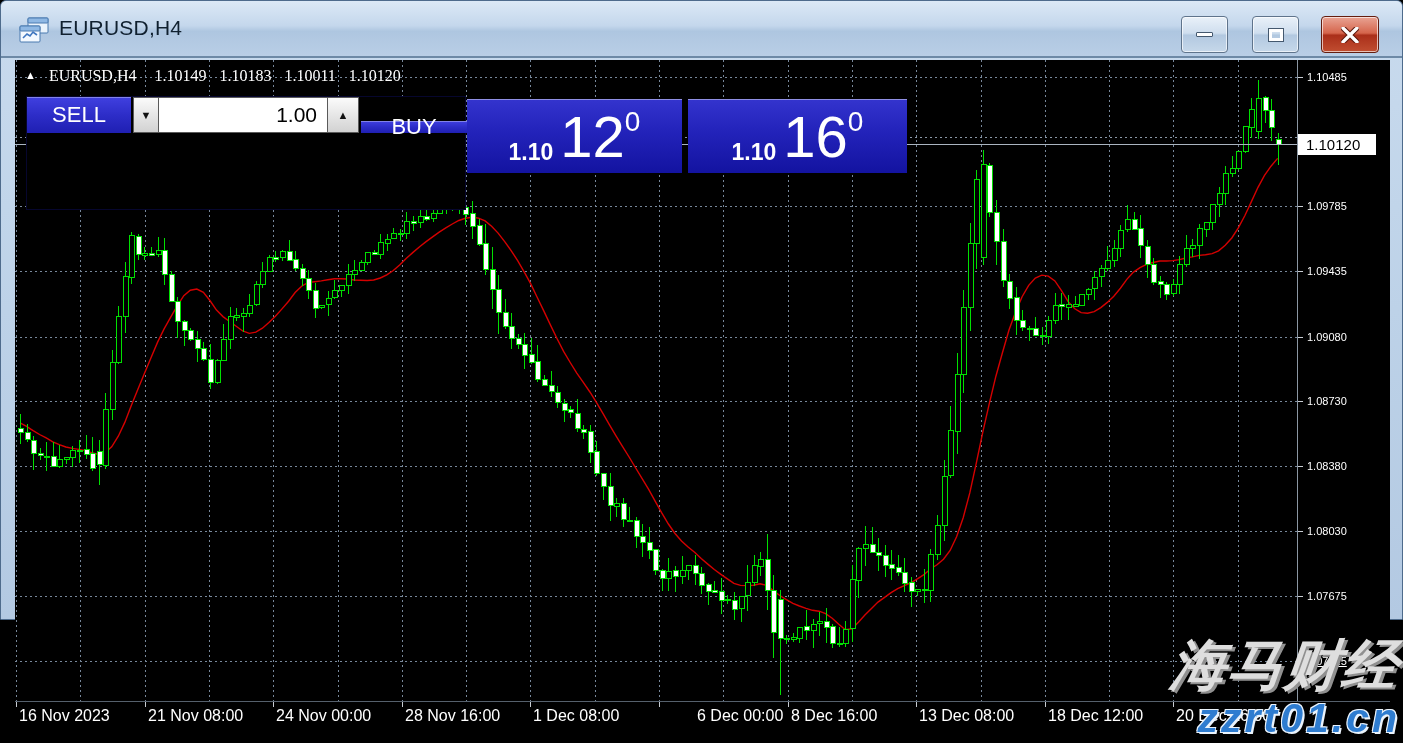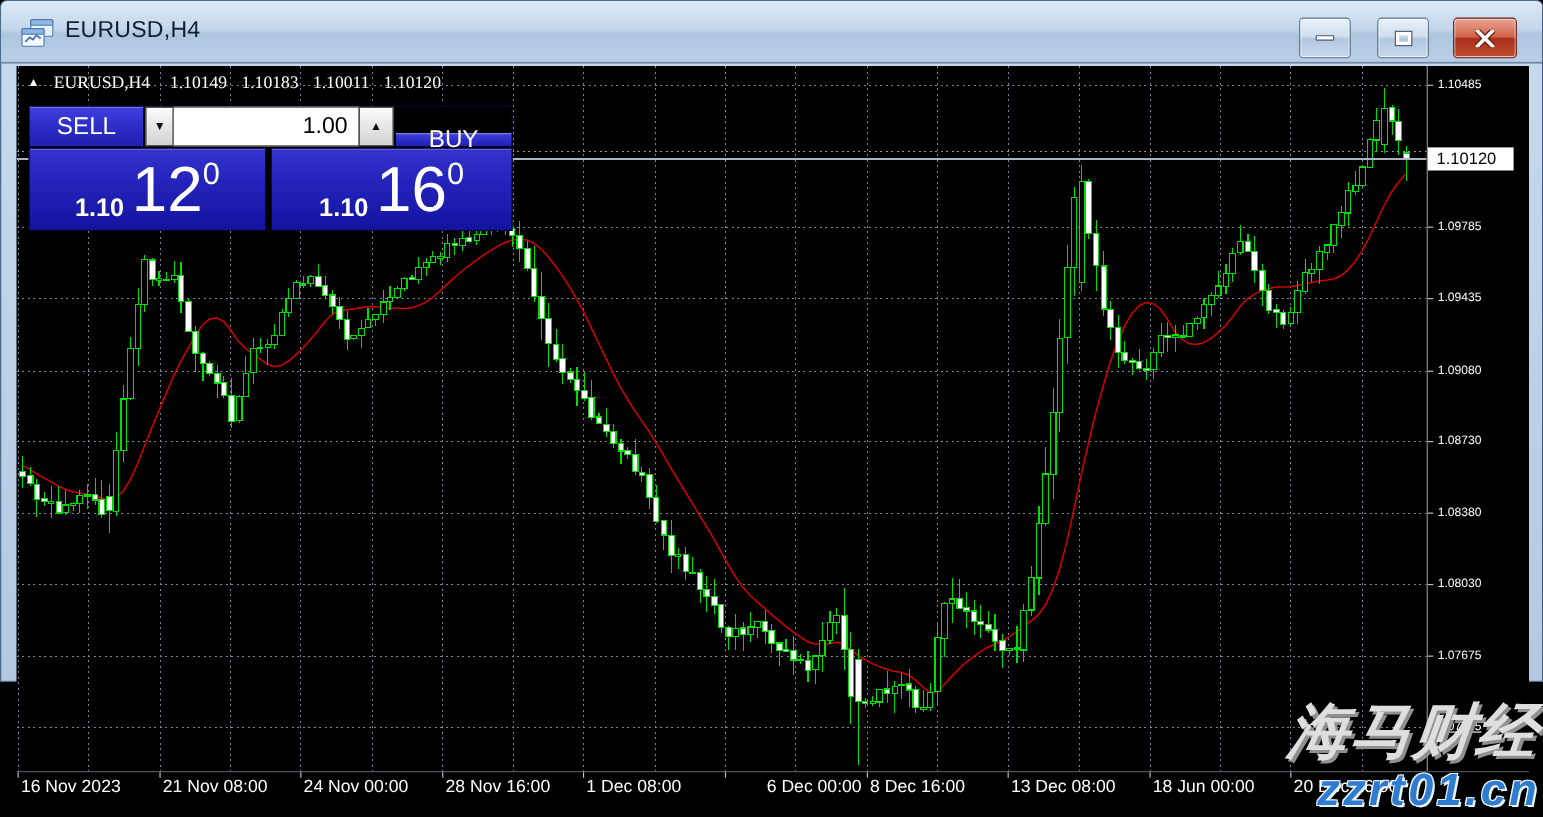--- a/index.html
+++ b/index.html
@@ -46,21 +46,21 @@
     font-size:15px; line-height:21px; padding-left:8px; }
 
   
   .time-axis { position:absolute; left:0; top:641px; width:1375px; height:30px; background:#000;
     border-top:1px solid #55606c; z-index:3; }
   .ta-label { position:absolute; top:5px; color:#fff; font-size:16px; white-space:nowrap; }
   .ta-tick  { position:absolute; top:0; width:1px; height:5px; background:#c8cdd3; }
 
   
   .trade-panel { position:absolute; left:11px; top:36px; width:440px; height:114px;
-    background:#000; border:1px solid #06062e; z-index:6; display:flex; flex-direction:column; }
+    background:#000; border:1px solid #06062e; z-index:6; display:flex; flex-direction:row; }
   .tp-row1 { display:flex; height:36px; }
   .btn-blue { color:#fff; font-size:22px; display:flex; align-items:center; justify-content:center;
     background:linear-gradient(180deg,#4040e0 0%,#2d2dc8 50%,#1f1fb2 100%); cursor:pointer;
     box-shadow:inset 0 1px 0 rgba(255,255,255,.35); }
   .sell-btn { width:104px; margin-right:2px; }
   .buy-btn  { width:106px; margin-left:2px;margin-top:24px; }
   .spin-btn { width:26px; background:linear-gradient(180deg,#fbfbfb,#d2d2d2); border:1px solid #5a5a5a;
     color:#111; font-size:11px; display:flex; align-items:center; justify-content:center; cursor:pointer; }
   .spin-btn.up { width:32px; }
   .vol-input { width:168px; border:1px solid #5a5a5a; border-left:none; border-right:none;
@@ -610,21 +610,21 @@
         <div class="ta-label" style="left: 390px;">28 Nov 16:00</div>
         <div class="ta-tick" style="left: 515px;"></div>
         <div class="ta-label" style="left: 518px;">1 Dec 08:00</div>
         <div class="ta-tick" style="left: 644px;"></div>
         <div class="ta-label" style="left: 682px;">6 Dec 00:00</div>
         <div class="ta-tick" style="left: 773px;"></div>
         <div class="ta-label" style="left: 776px;">8 Dec 16:00</div>
         <div class="ta-tick" style="left: 901px;"></div>
         <div class="ta-label" style="left: 904px;">13 Dec 08:00</div>
         <div class="ta-tick" style="left: 1030px;"></div>
-        <div class="ta-label" style="left: 1033px;">18 Jun 00:00</div>
+        <div class="ta-label" style="left: 1033px;">18 Dec 12:00</div>
         <div class="ta-tick" style="left: 1158px;"></div>
         <div class="ta-label" style="left: 1161px;">20 Dec 16:00</div>
       </div>
 
     <div class="wm1">海马财经</div>
     <div class="wm2">zzrt01.cn</div>
   </div>
 </div>
 
 </body></html>

